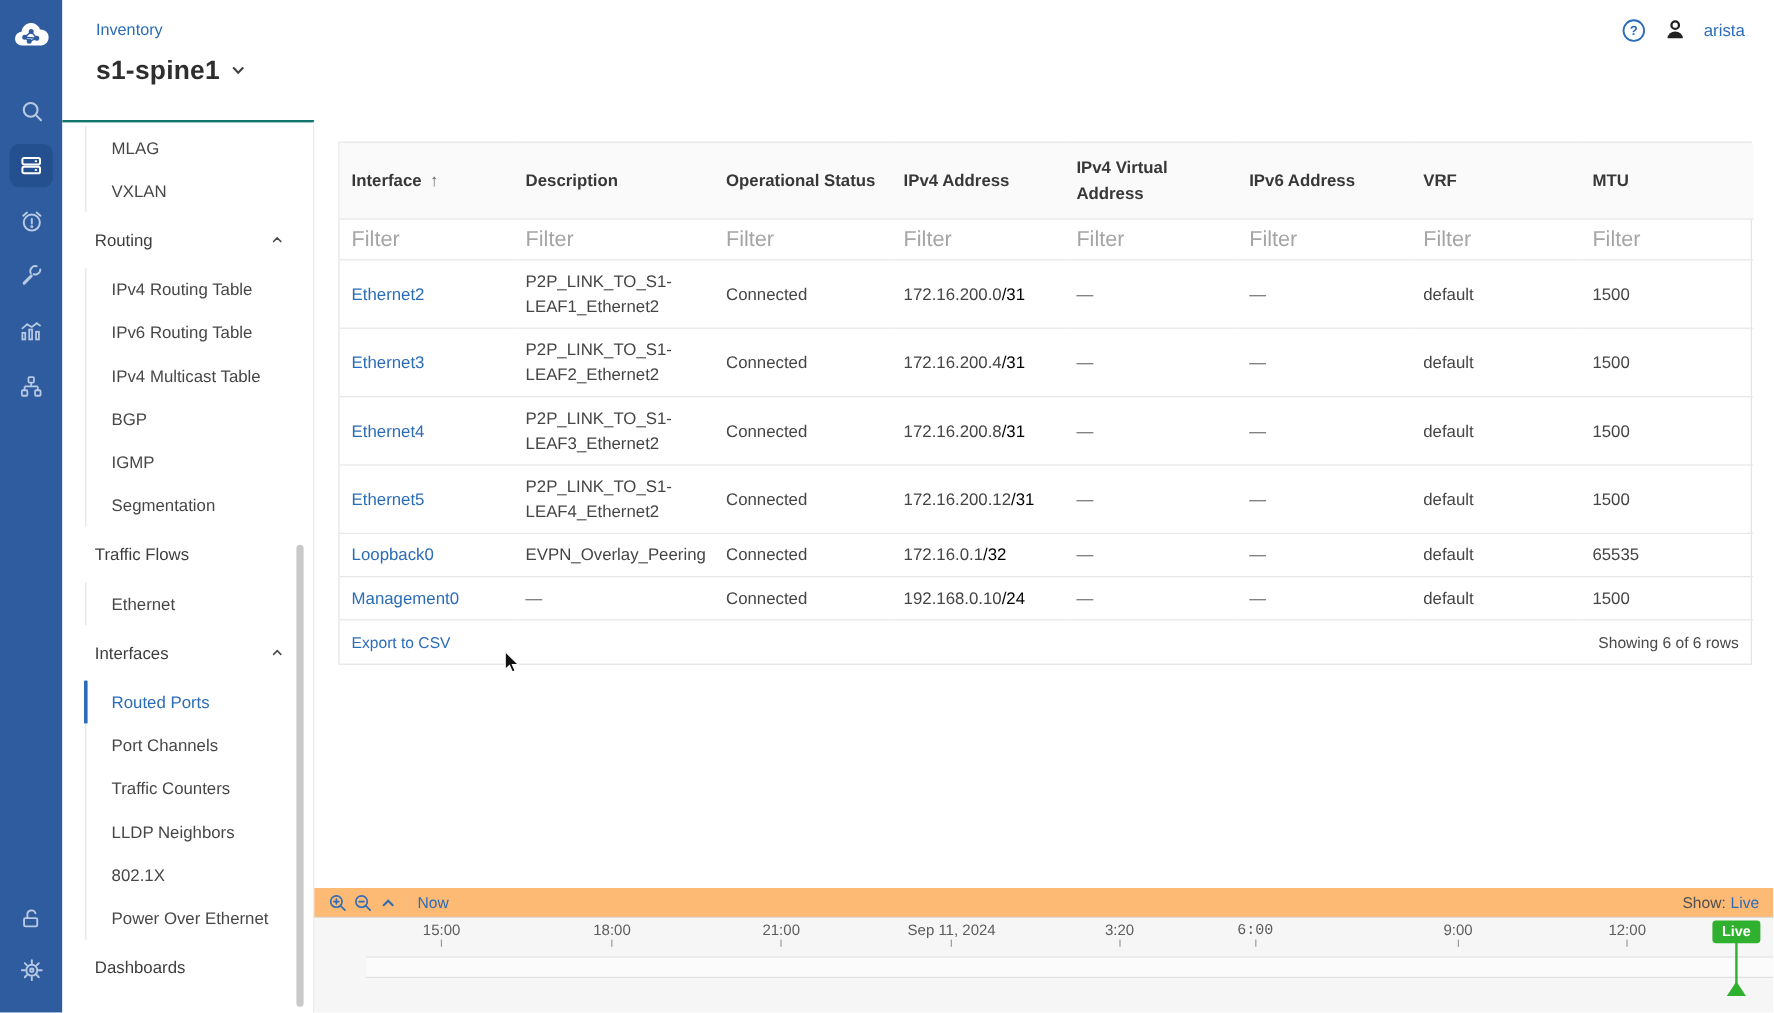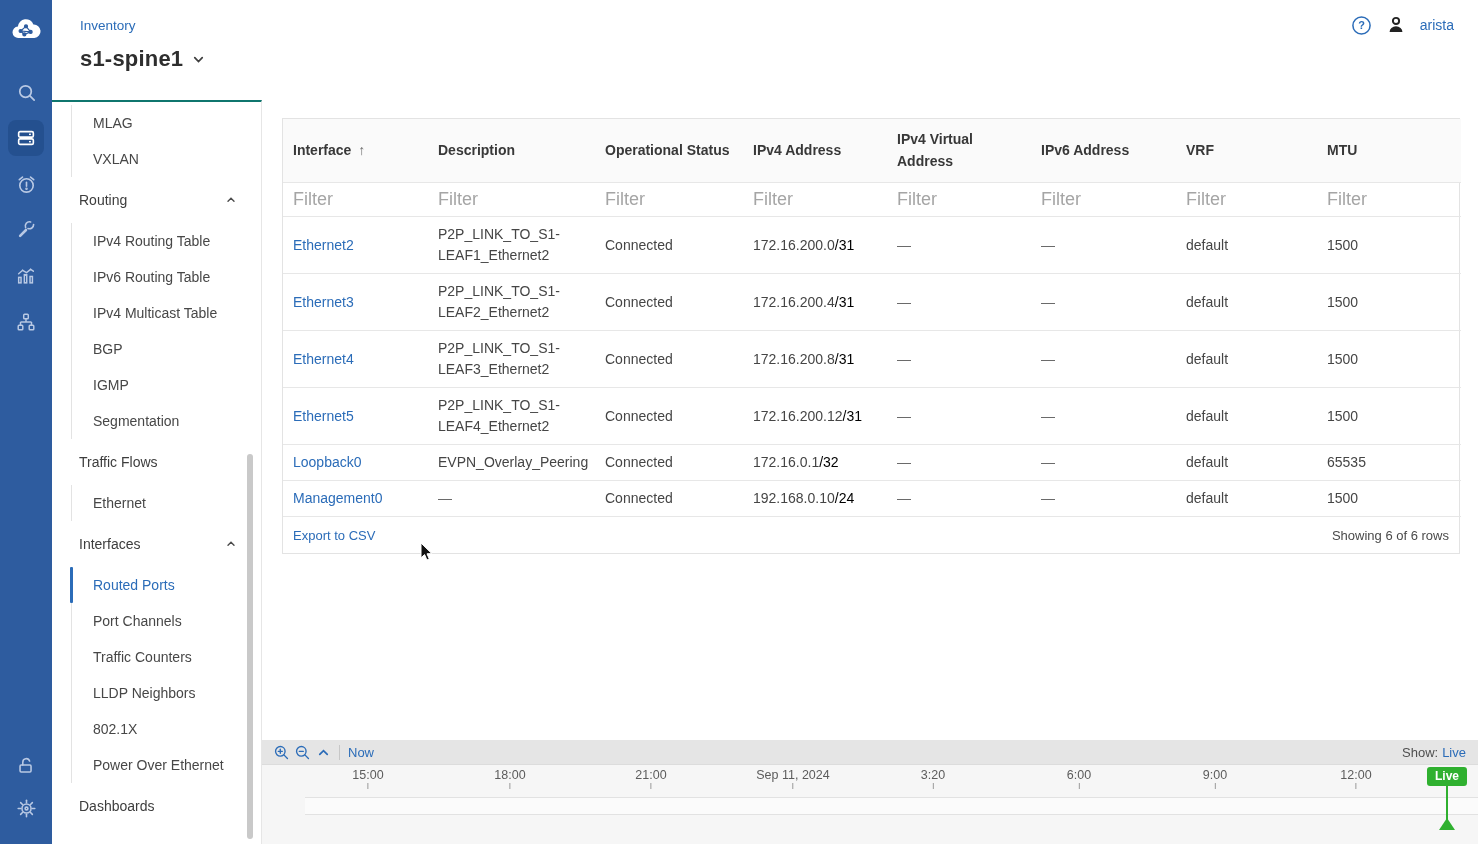--- a/index.html
+++ b/index.html
@@ -59,21 +59,21 @@
   tbody tr.single td{height:36px;}
   a.cell-link{color:var(--accent);text-decoration:none;cursor:pointer;}
   .ip-prefix{color:#000000;}
   .dim-dash{color:#6a6a6a;}
   .card-footer{display:flex;justify-content:space-between;align-items:center;height:36px;padding:0 10px;}
   .export-link{font-size:13px;color:var(--accent);text-decoration:none;cursor:pointer;}
   .row-count{font-size:13px;color:#4a4a4a;}
 
   
   .timeline{position:absolute;left:262px;top:740px;width:1216px;height:104px;}
-  .tl-toolbar{height:25px;background:#e5e5e5;border-bottom:1px solid #dcdcdc;display:flex;align-items:center;padding-left:9px;}
+  .tl-toolbar{height:25px;background:#fdba74;border-bottom:1px solid #dcdcdc;display:flex;align-items:center;padding-left:9px;}
   .tl-btn{display:flex;align-items:center;justify-content:center;width:21px;height:21px;cursor:pointer;color:var(--accent);}
   .tl-divider{width:1px;height:15px;background:#c7c7c7;margin:0 8px 0 5px;}
   .now-link{font-size:13px;color:var(--accent);cursor:pointer;}
   .tl-toolbar-right{margin-left:auto;padding-right:12px;font-size:13px;color:#4f4f4f;}
   .tl-toolbar-right .show-live{color:var(--accent);cursor:pointer;margin-left:4px;}
   .tl-area{position:relative;height:79px;background:#f6f6f6;cursor:grab;}
   .tick{position:absolute;top:3px;transform:translateX(-50%);text-align:center;}
   .tick-label{font-size:12.5px;color:#5c5c5c;white-space:nowrap;display:block;}
   .tick-mark{display:block;width:1px;height:6px;background:#9a9a9a;margin:1px auto 0;}
   .tl-band{position:absolute;left:43px;right:0;top:32px;height:18px;background:#fbfbfb;border-top:1px solid #e2e2e2;border-bottom:1px solid #e2e2e2;}
@@ -431,21 +431,21 @@
             <span class="tick-mark"></span>
           </div>
           <div class="tick" style="left: 531px;">
             <span class="tick-label">Sep 11, 2024</span>
             <span class="tick-mark"></span>
           </div>
           <div class="tick" style="left: 671px;">
             <span class="tick-label">3:20</span>
             <span class="tick-mark"></span>
           </div>
-          <div class="tick" style="left: 817px;">
+          <div class="tick" style="left: 784px; font-family: Liberation Mono, monospace;">
             <span class="tick-label">6:00</span>
             <span class="tick-mark"></span>
           </div>
           <div class="tick" style="left: 953px;">
             <span class="tick-label">9:00</span>
             <span class="tick-mark"></span>
           </div>
           <div class="tick" style="left: 1094px;">
             <span class="tick-label">12:00</span>
             <span class="tick-mark"></span>

